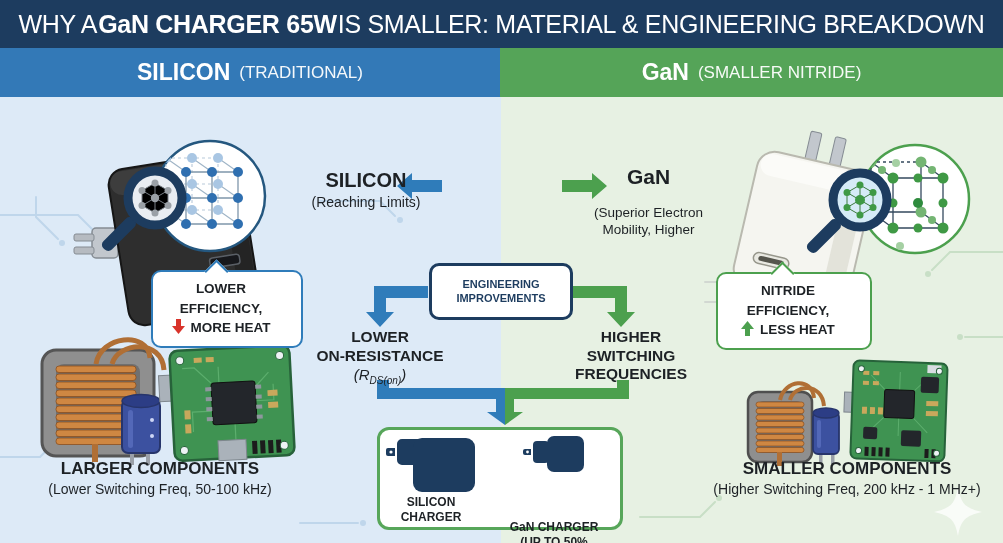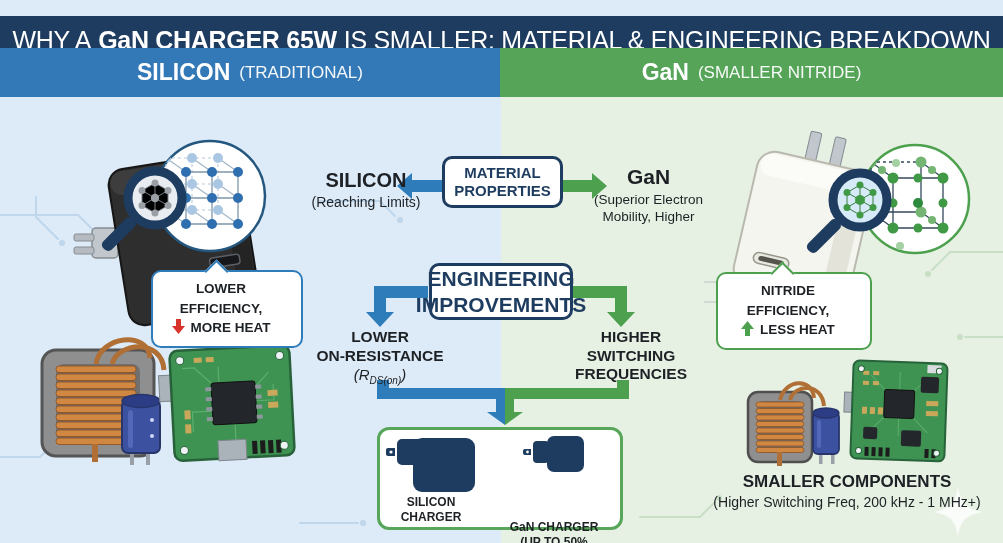--- a/index.html
+++ b/index.html
@@ -1,68 +1,68 @@
 <!DOCTYPE html>
 <html><head>
 <meta charset="utf-8">
 <style>
   html,body{margin:0;padding:0;background:#fff;}
   .stage{position:relative;width:1003px;height:543px;overflow:hidden;
     font-family:"Liberation Sans",sans-serif;background:#ddeaf7;}
   
-  .titlebar{position:absolute;left:0;top:16px;width:1003px;height:48px;background:#1d3c5f;
-    color:#fff;display:flex;align-items:center;justify-content:center;gap:7px;
+  .titlebar{position:absolute;left:0;top:0;width:1003px;height:48px;background:#1d3c5f;
+    color:#fff;display:flex;align-items:center;justify-content:center;gap:1px;
     font-size:25px;letter-spacing:-0.3px;white-space:nowrap;z-index:3;}
   .titlebar .t-reg{font-weight:400;}
   .titlebar .t-bold{font-weight:700;}
   .colhead{position:absolute;top:48px;height:49px;display:flex;align-items:center;
     justify-content:center;gap:9px;color:#fff;white-space:nowrap;z-index:3;}
   .colhead .h-main{font-size:23px;font-weight:700;}
   .colhead .h-sub{font-size:17px;font-weight:400;opacity:.95;}
   .colhead.blue{left:0;width:500px;background:#3379b7;}
   .colhead.green{left:500px;width:503px;background:#55a458;}
   
   .bg-left{position:absolute;left:0;top:97px;width:501px;height:446px;background:#ddeaf7;}
   .bg-right{position:absolute;left:501px;top:97px;width:502px;height:446px;background:#e7f1e3;}
   .artwork{position:absolute;left:0;top:0;width:1003px;height:543px;z-index:1;pointer-events:none;}
   
   .flowbox{position:absolute;background:#fff;border:3px solid #1d3c5f;border-radius:10px;
     display:flex;flex-direction:column;align-items:center;justify-content:center;
     color:#1d3c5f;font-weight:700;text-align:center;line-height:1.2;z-index:2;box-sizing:border-box;}
   .mp-box{left:442px;top:156px;width:121px;height:52px;font-size:15px;}
-  .eng-box{left:429px;top:263px;width:144px;height:57px;font-size:21px;}
+  .eng-box{left:429px;top:263px;width:144px;height:57px;font-size:11px;}
   
   .txt{position:absolute;text-align:center;color:#1d2125;z-index:2;}
   .silicon-mp{left:296px;top:169px;width:140px;}
   .silicon-mp .nm{font-size:20px;font-weight:700;}
   .silicon-mp .nt{font-size:14px;margin-top:2px;}
   .gan-mp{left:576px;top:165px;width:145px;}
   .gan-mp .nm{font-size:21px;font-weight:700;}
-  .gan-mp .nt{font-size:13.5px;line-height:1.28;margin-top:2px;}
+  .gan-mp .nt{font-size:13.5px;line-height:1.28;margin-top:15px;}
   .lower-block{left:305px;top:328px;width:150px;font-size:15.5px;font-weight:700;line-height:1.2;}
   .higher-block{left:556px;top:328px;width:150px;font-size:15.5px;font-weight:700;line-height:1.2;}
   .rds{font-weight:400;font-size:15px;margin-top:1px;font-style:italic;}
   .rds sub{font-size:10px;}
   
   .callout{position:absolute;background:#fff;border-radius:10px;text-align:center;
     color:#1d2125;font-weight:700;font-size:13.5px;line-height:1.45;z-index:2;
     padding:7px 16px 8px 4px;box-sizing:border-box;}
   .callout .notch{position:absolute;top:-9px;width:15px;height:15px;background:#fff;
     transform:rotate(45deg);}
   .callout.c-blue{left:151px;top:270px;width:152px;border:2.5px solid #2f7cba;}
   .callout.c-blue .notch{left:55px;border-left:2.5px solid #2f7cba;border-top:2.5px solid #2f7cba;}
   .callout.c-green{left:716px;top:272px;width:156px;border:2.5px solid #4ca04e;}
   .callout.c-green .notch{left:56px;border-left:2.5px solid #4ca04e;border-top:2.5px solid #4ca04e;}
   .callout .mini-arrow{display:inline-block;vertical-align:-2px;margin-right:6px;}
   
   .comp-label{position:absolute;text-align:center;color:#1d2125;z-index:2;}
   .comp-label .big{font-size:17px;font-weight:700;}
   .comp-label .small{font-size:14px;margin-top:2px;}
   .comp-left{left:4px;top:459px;width:312px;}
-  .comp-right{left:691px;top:472px;width:312px;}
+  .comp-right{left:691px;top:459px;width:312px;}
   
   .result-box{position:absolute;left:377px;top:427px;width:246px;height:103px;background:#fff;
     border:3px solid #57a65a;border-radius:12px;box-sizing:border-box;z-index:2;
     display:flex;justify-content:center;gap:8px;padding-top:5px;}
   .result-col{display:flex;flex-direction:column;align-items:center;}
   .result-col .icon-wrap{height:57px;display:flex;align-items:flex-end;justify-content:center;}
   .result-col .lbl{font-size:12px;font-weight:700;line-height:1.25;text-align:center;color:#1d2125;margin-top:3px;}
   .col-si{width:100px;}
   .col-gan{width:130px;gap:44px;}
 </style>
@@ -413,24 +413,20 @@
       <polygon fill="#4ca04e" points="573,286 627,286 627,312 635,312 621,327 607,312 615,312 615,298 573,298"></polygon>
       <polygon fill="#2f7cba" points="377,380 389,380 389,388 505,388 505,399 377,399"></polygon>
       <polygon fill="#4ca04e" points="505,388 617,388 617,380 629,380 629,399 505,399"></polygon>
       <polygon fill="#2f7cba" points="496,399 505,399 505,425 487,412 496,412"></polygon>
       <polygon fill="#4ca04e" points="505,399 514,399 514,412 523,412 505,425"></polygon>
     </g>
 
     <path fill="#ffffff" opacity="0.75" d="M958,487 C961,504 965,508 982,512 C965,516 961,520 958,536 C955,520 951,516 934,512 C951,508 955,504 958,487 Z"></path>
   </svg>
 
-  <div class="flowbox mp-box">
-    <div>MATERIAL</div>
-    <div>PROPERTIES</div>
-  </div>
 
   <div class="txt silicon-mp">
     <div class="nm">SILICON</div>
     <div class="nt">(Reaching Limits)</div>
   </div>
 
   <div class="txt gan-mp">
     <div class="nm">GaN</div>
     <div class="nt">
       <div>(Superior Electron</div>
@@ -464,20 +460,24 @@
   </div>
 
   <div class="callout c-green">
     <span class="notch"></span>
     <div>NITRIDE EFFICIENCY,</div>
     <div><svg class="mini-arrow" width="13" height="15" viewBox="0 0 13 15">
           <polygon points="6.5,0 13,8 9,8 9,15 4,15 4,8 0,8" fill="#4ca04e"></polygon>
         </svg><span>LESS HEAT</span></div>
   </div>
 
+  <div class="comp-label comp-left">
+    <div class="big">LARGER COMPONENTS</div>
+    <div class="small">(Lower Switching Freq, 50-100 kHz)</div>
+  </div>
   <div class="comp-label comp-right">
     <div class="big">SMALLER COMPONENTS</div>
     <div class="small">(Higher Switching Freq, 200 kHz - 1 MHz+)</div>
   </div>
 
   <div class="result-box">
     <div class="result-col col-si">
       <div class="icon-wrap">
         <svg width="92" height="56" viewBox="0 0 92 56">
           <rect x="1" y="12" width="13" height="8" rx="2" fill="#1d3c5f"></rect>

